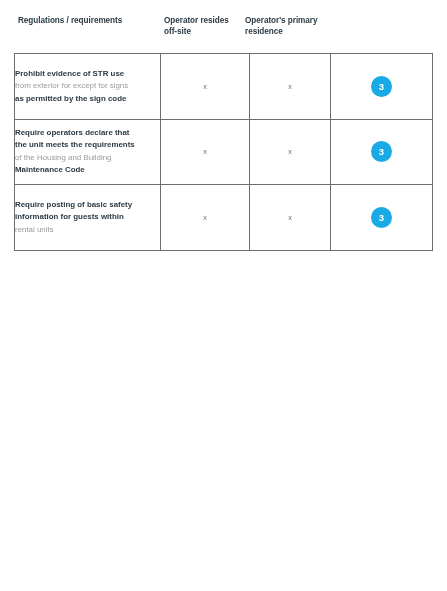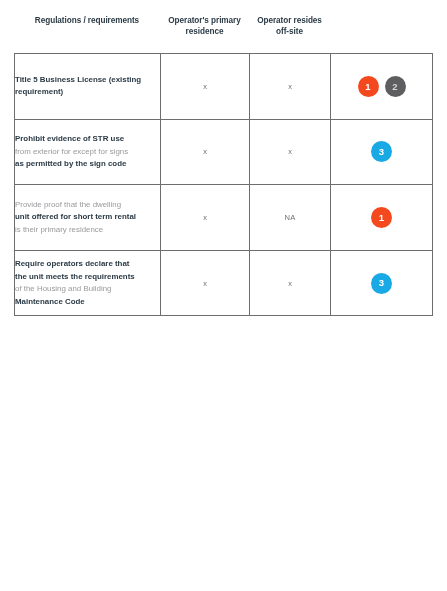--- a/index.html
+++ b/index.html
@@ -27,21 +27,21 @@
     display: flex;
     width: 418px;
     margin-left: 14px;
     padding-top: 16px;
     box-sizing: border-box;
   }
   .head-cell {
     font-size: 8.2px;
     font-weight: bold;
     color: #2b3a45;
-    text-align: center;
+    text-align: left;
     line-height: 1.32;
     padding: 0 4px;
     box-sizing: border-box;
     letter-spacing: -0.05px;
   }
   .c1 { width: 146px; }
   .c2 { width: 89px; }
   .c3 { width: 81px; }
   .c4 { width: 102px; }
 
@@ -103,85 +103,71 @@
   .badge.g2 { background: #5e5e60; color: #d5d5d8; }
   .badge.g3 { background: #19a9e5; }
 </style>
 </head>
 <body>
 
 <div class="sheet">
 
   <div class="head">
     <div class="head-cell c1">Regulations / requirements</div>
+    <div class="head-cell c3">Operator resides off-site</div>
     <div class="head-cell c2">Operator's primary residence</div>
-    <div class="head-cell c3">Operator resides off-site</div>
   </div>
 
   <table class="tbl">
     <colgroup>
       <col style="width:146px">
       <col style="width:89px">
       <col style="width:81px">
       <col style="width:102px">
     </colgroup>
     <tbody id="tbody">
         <tr>
           <td class="reqcell">
-            <span class="ln b">Title 5 Business License (existing</span>
-            <span class="ln b">requirement)</span>
-          </td>
-          <td class="mark">x</td>
-          <td class="mark">x</td>
-          <td class="goalcell">
-            <div class="badges">
-              <div class="badge g1">1</div>
-              <div class="badge g2">2</div>
-            </div>
-          </td>
-        </tr>
-        <tr>
-          <td class="reqcell">
             <span class="ln b">Prohibit evidence of STR use</span>
             <span class="ln l">from exterior for except for signs</span>
             <span class="ln b">as permitted by the sign code</span>
           </td>
           <td class="mark">x</td>
           <td class="mark">x</td>
           <td class="goalcell">
             <div class="badges">
               <div class="badge g3">3</div>
-            </div>
-          </td>
-        </tr>
-        <tr>
-          <td class="reqcell">
-            <span class="ln l">Provide proof that the dwelling</span>
-            <span class="ln b">unit offered for short term rental</span>
-            <span class="ln l">is their primary residence</span>
-          </td>
-          <td class="mark">x</td>
-          <td class="mark na">NA</td>
-          <td class="goalcell">
-            <div class="badges">
-              <div class="badge g1">1</div>
             </div>
           </td>
         </tr>
         <tr>
           <td class="reqcell">
             <span class="ln b">Require operators declare that</span>
             <span class="ln b">the unit meets the requirements</span>
             <span class="ln l">of the Housing and Building</span>
             <span class="ln b">Maintenance Code</span>
           </td>
           <td class="mark">x</td>
           <td class="mark">x</td>
           <td class="goalcell">
             <div class="badges">
               <div class="badge g3">3</div>
             </div>
           </td>
         </tr>
+        <tr>
+          <td class="reqcell">
+            <span class="ln b">Require posting of basic safety</span>
+            <span class="ln b">information for guests within</span>
+            <span class="ln l">rental units</span>
+          </td>
+          <td class="mark">x</td>
+          <td class="mark">x</td>
+          <td class="goalcell">
+            <div class="badges">
+              <div class="badge g3">3</div>
+            </div>
+          </td>
+        </tr>
       </tbody>
   </table>
 
 </div>
 
 </body></html>

